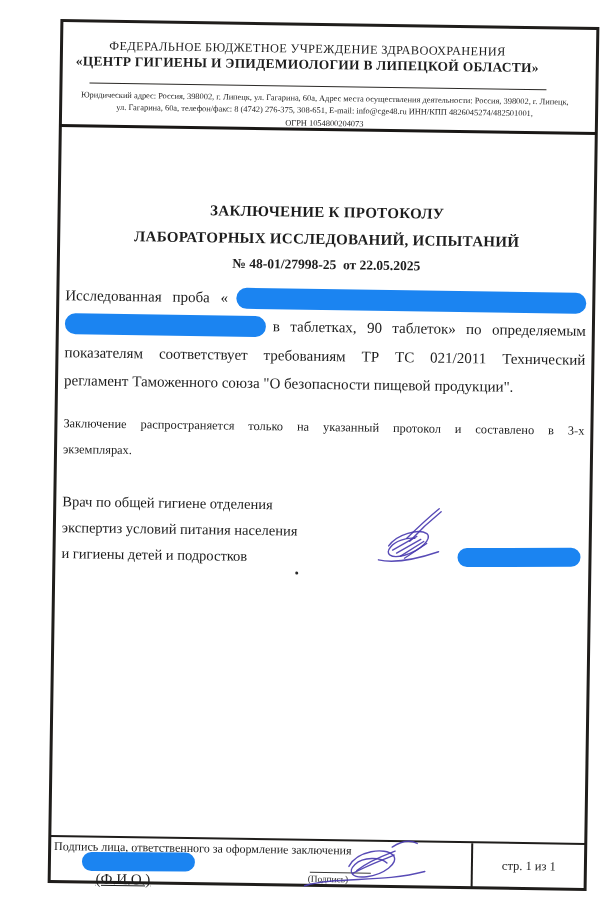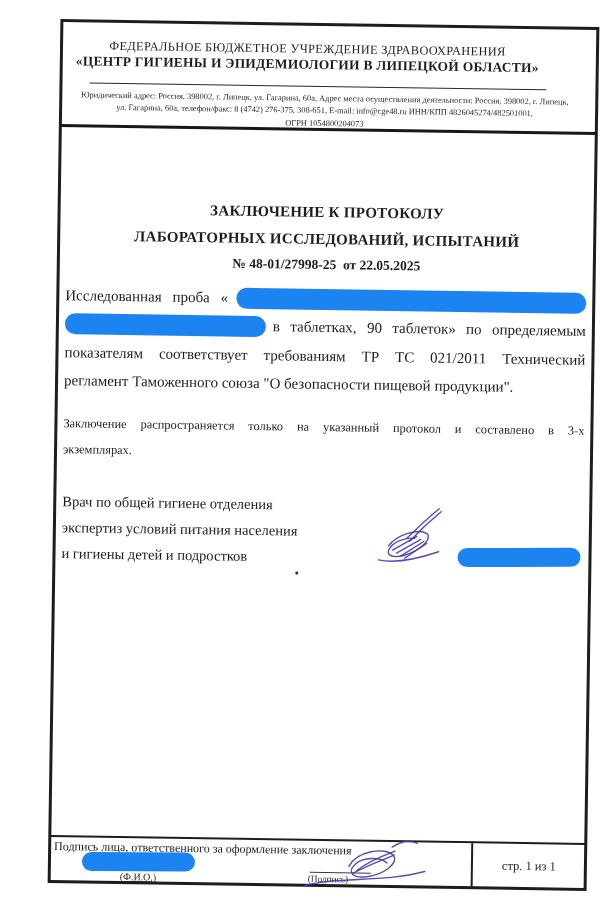--- a/index.html
+++ b/index.html
@@ -55,21 +55,21 @@
   .fbar { position:absolute; left:32px; top:14px; width:113px; height:19px; border-radius:10px; transform:rotate(-0.5deg); }
   .ink-dot { position:absolute; left:240px; top:546px; width:3px; height:3px; border-radius:50%; background:#2a2a2a; }
   
   .sig1 { position:absolute; left:321px; top:477px; width:70px; height:60px; overflow:visible; }
   .sig2 { position:absolute; left:246px; top:810px; width:135px; height:58px; overflow:visible; z-index:5; }
   .sig1 path, .sig2 path { fill:none; stroke:#4a3cb0; stroke-width:1.4; stroke-linecap:round; opacity:.92; }
   
   .footer { position:absolute; left:-1px; right:-1px; bottom:-1px; height:46px;
             border-top:2px solid #1f1d1b; }
   .f-caption { position:absolute; left:4px; top:2px; font-size:12px; white-space:nowrap; }
-  .f-fio { position:absolute; left:70px; top:33px; font-size:10px;text-decoration:underline; }
+  .f-fio { position:absolute; left:46px; top:33px; font-size:15px;text-decoration:underline; }
   .f-sline { position:absolute; left:260px; top:31px; width:61px; height:1px; background:#3a3a3a; }
   .f-sign { position:absolute; left:258px; top:33px; font-size:9.3px; }
   .f-div { position:absolute; left:421px; top:0; bottom:0; width:2px; background:#1f1d1b; }
   .f-page { position:absolute; left:423px; right:0; top:0; bottom:0;
             display:flex; align-items:center; justify-content:center; font-size:12.5px; }
 </style>
 </head>
 <body>
 
 <div class="page">

